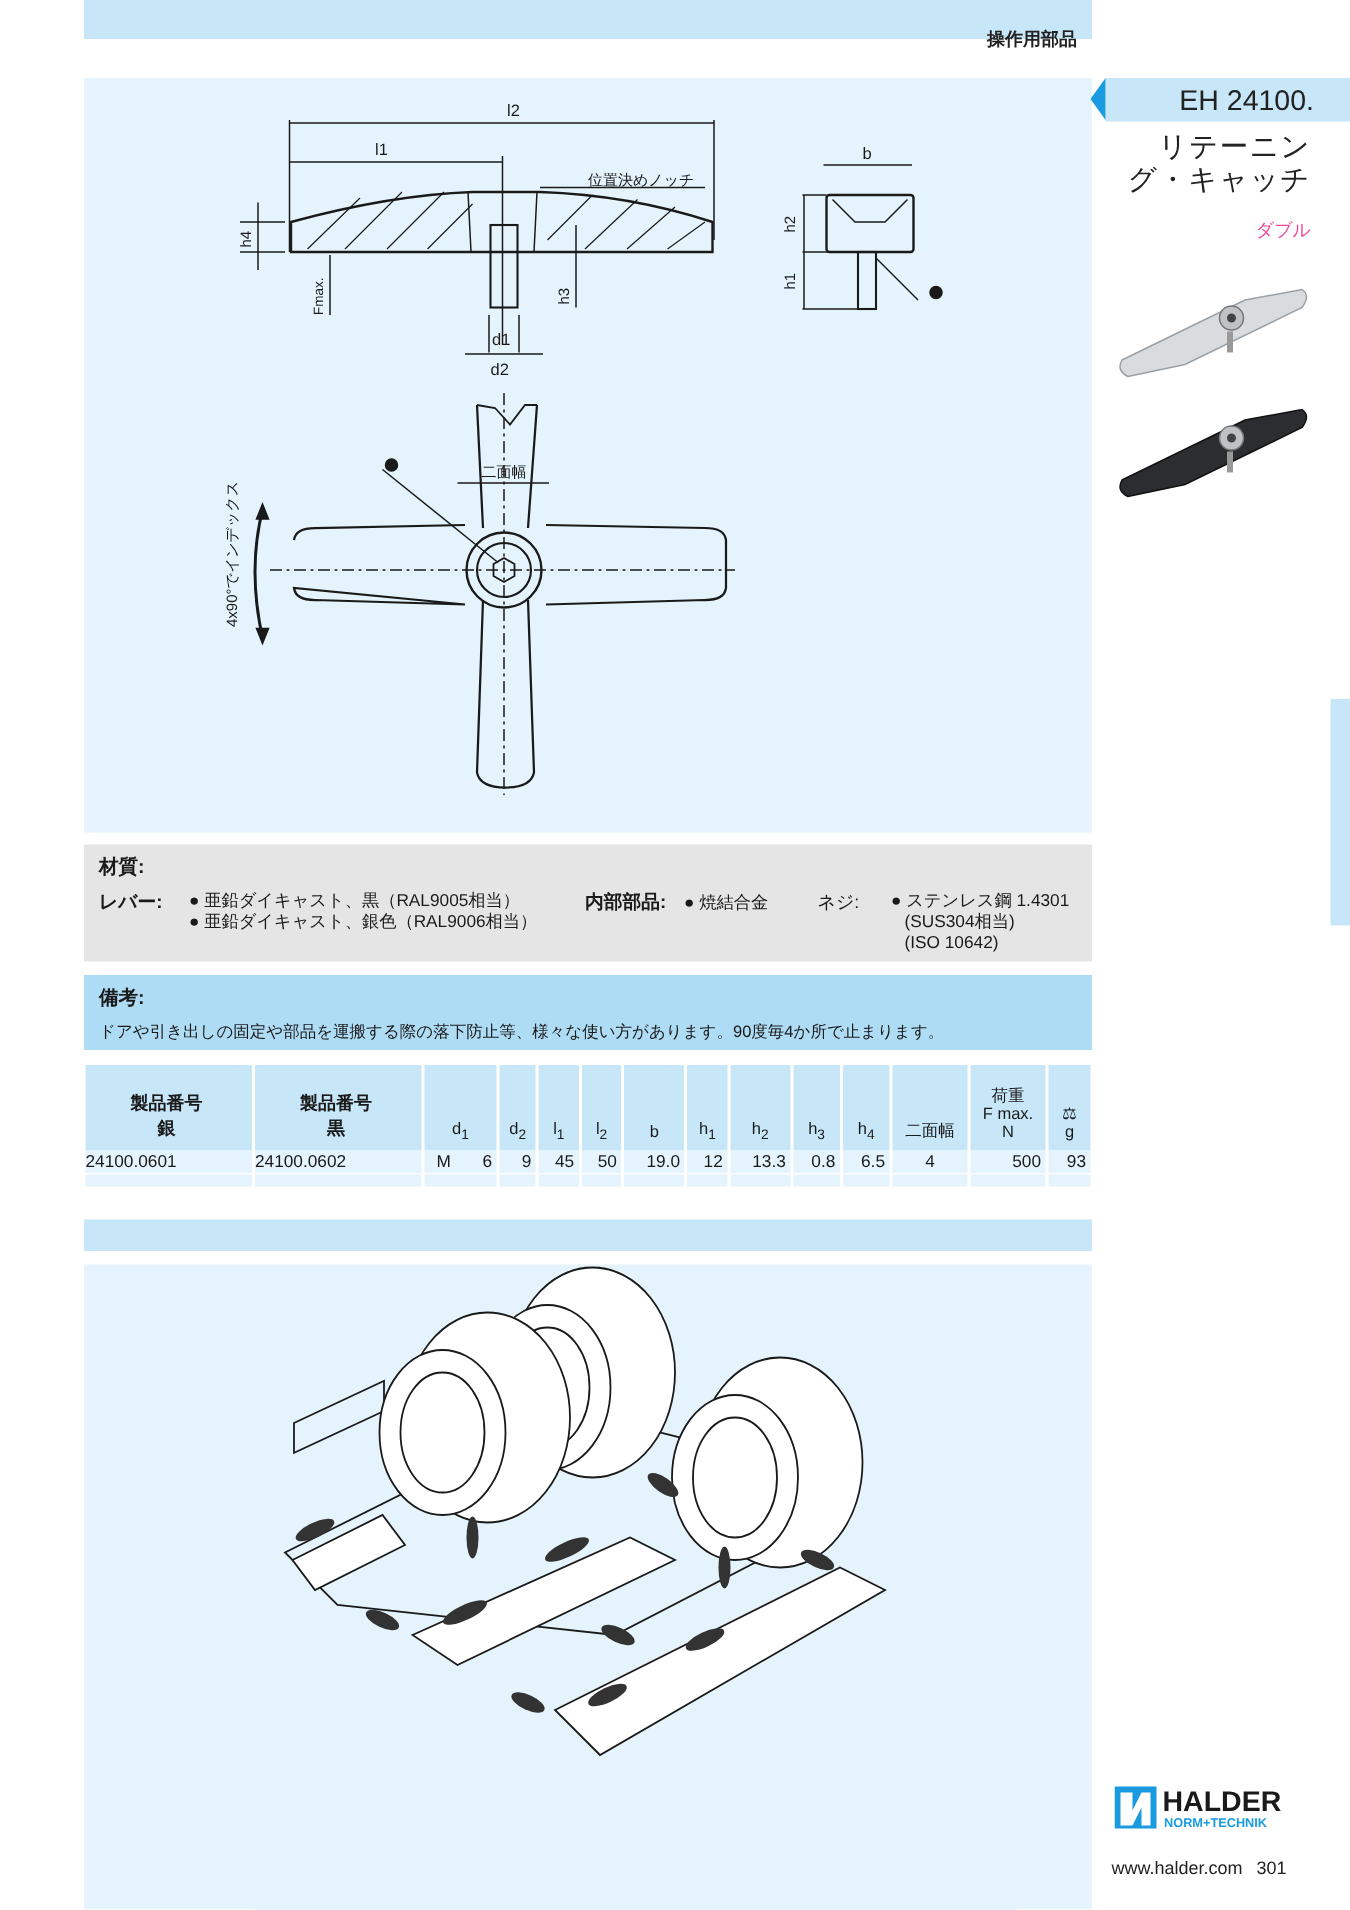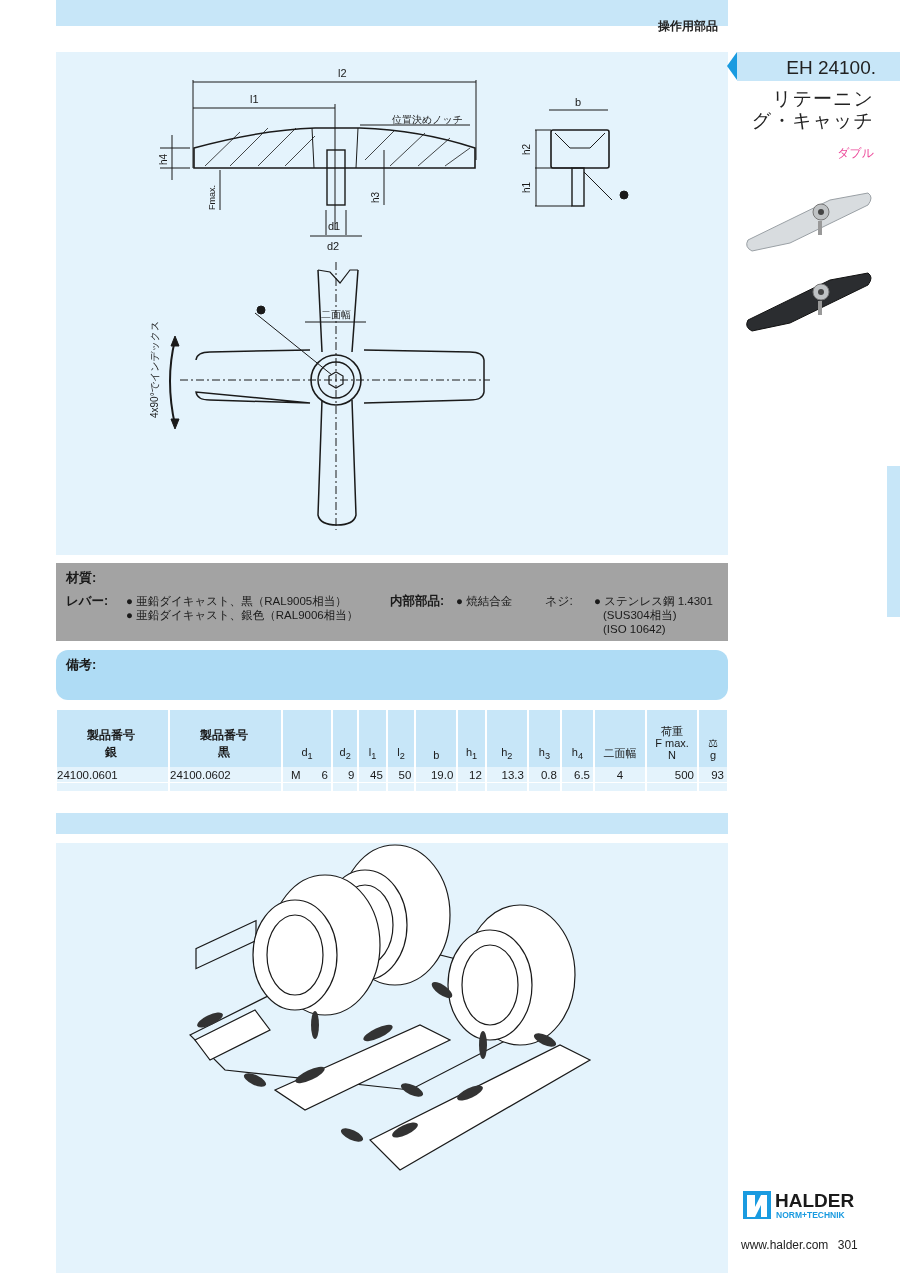--- a/index.html
+++ b/index.html
@@ -7,23 +7,23 @@
   .abs{position:absolute;}
   .hdr{left:56px;top:0;width:672px;height:26px;background:#c7e6f8;}
   .hdr-text{position:absolute;right:10px;top:18px;font-size:12px;font-weight:bold;color:#222;}
   .draw-panel{left:56px;top:52px;width:672px;height:503px;background:#e4f3fc;}
   .code-tab{left:737px;top:52px;width:163px;height:29px;background:#c7e6f8;}
   .code-tab .arrow{position:absolute;left:-10px;top:0;width:0;height:0;border-top:14.5px solid transparent;border-bottom:14.5px solid transparent;border-right:10px solid #1a9be0;}
   .code-tab .code{position:absolute;right:24px;top:5px;font-size:19px;color:#222;}
   .title{right:26px;top:88px;font-size:19px;line-height:22px;text-align:right;color:#222;letter-spacing:1px;}
   .subtitle{right:26px;top:145px;font-size:12px;color:#ec4899;}
   .side-tab{left:887px;top:466px;width:13px;height:151px;background:#c7e6f8;}
-  .mat{left:56px;top:563px;width:672px;height:78px;background:#a3a3a3;font-size:11.5px;}
+  .mat{left:56px;top:563px;width:672px;height:78px;background:#e5e5e5;font-size:11.5px;}
   .mat h4,.notes h4{margin:0;position:absolute;left:10px;top:6px;font-size:13px;font-weight:bold;}
-  .notes{left:56px;top:650px;width:672px;height:50px;background:#afdcf5;font-size:11px;border-radius:12px;}
+  .notes{left:56px;top:650px;width:672px;height:50px;background:#afdcf5;font-size:11px;}
   .tbl{left:56px;top:710px;width:672px;}
   table{border-collapse:separate;border-spacing:2px 0;width:674px;margin-left:-1px;font-size:11.5px;}
   th{background:#c7e6f8;font-weight:normal;height:51px;vertical-align:bottom;padding:0 3px 6px;text-align:center;font-size:11px;}
   th.l{text-align:center;font-weight:bold;font-size:12px;padding-left:0;}
   td{background:#e4f3fc;height:15px;padding:0 3px;text-align:right;}
   td.l{text-align:left;padding-left:0;}
   tr.spacer td{height:8px;border-top:1px solid #fff;}
   .band{left:56px;top:813px;width:672px;height:21px;background:#c7e6f8;}
   .photo-panel{left:56px;top:843px;width:672px;height:430px;background:#e4f3fc;}
   .logo{left:743px;top:1189px;}
@@ -140,20 +140,21 @@
   <div class="abs" style="left:489px;top:30px;font-weight:normal;font-size:12px">ネジ:</div>
   <div class="abs" style="left:538px;top:31px;line-height:14px">
     <div>● ステンレス鋼 1.4301</div>
     <div style="padding-left:9px">(SUS304相当)</div>
     <div style="padding-left:9px">(ISO 10642)</div>
   </div>
 </div>
 
 <div class="abs notes">
   <h4>備考:</h4>
+  <div class="abs" style="left:10px;top:30px">ドアや引き出しの固定や部品を運搬する際の落下防止等、様々な使い方があります。90度毎4か所で止まります。</div>
 </div>
 
 <div class="abs tbl">
   <table>
     <thead>
       <tr>
         <th class="l" style="width:108px"><span>製品番号</span><br><span>銀</span></th>
         <th class="l" style="width:108px"><span>製品番号</span><br><span>黒</span></th>
         <th style="width:42px">d<sub>1</sub></th>
         <th>d<sub>2</sub></th>

